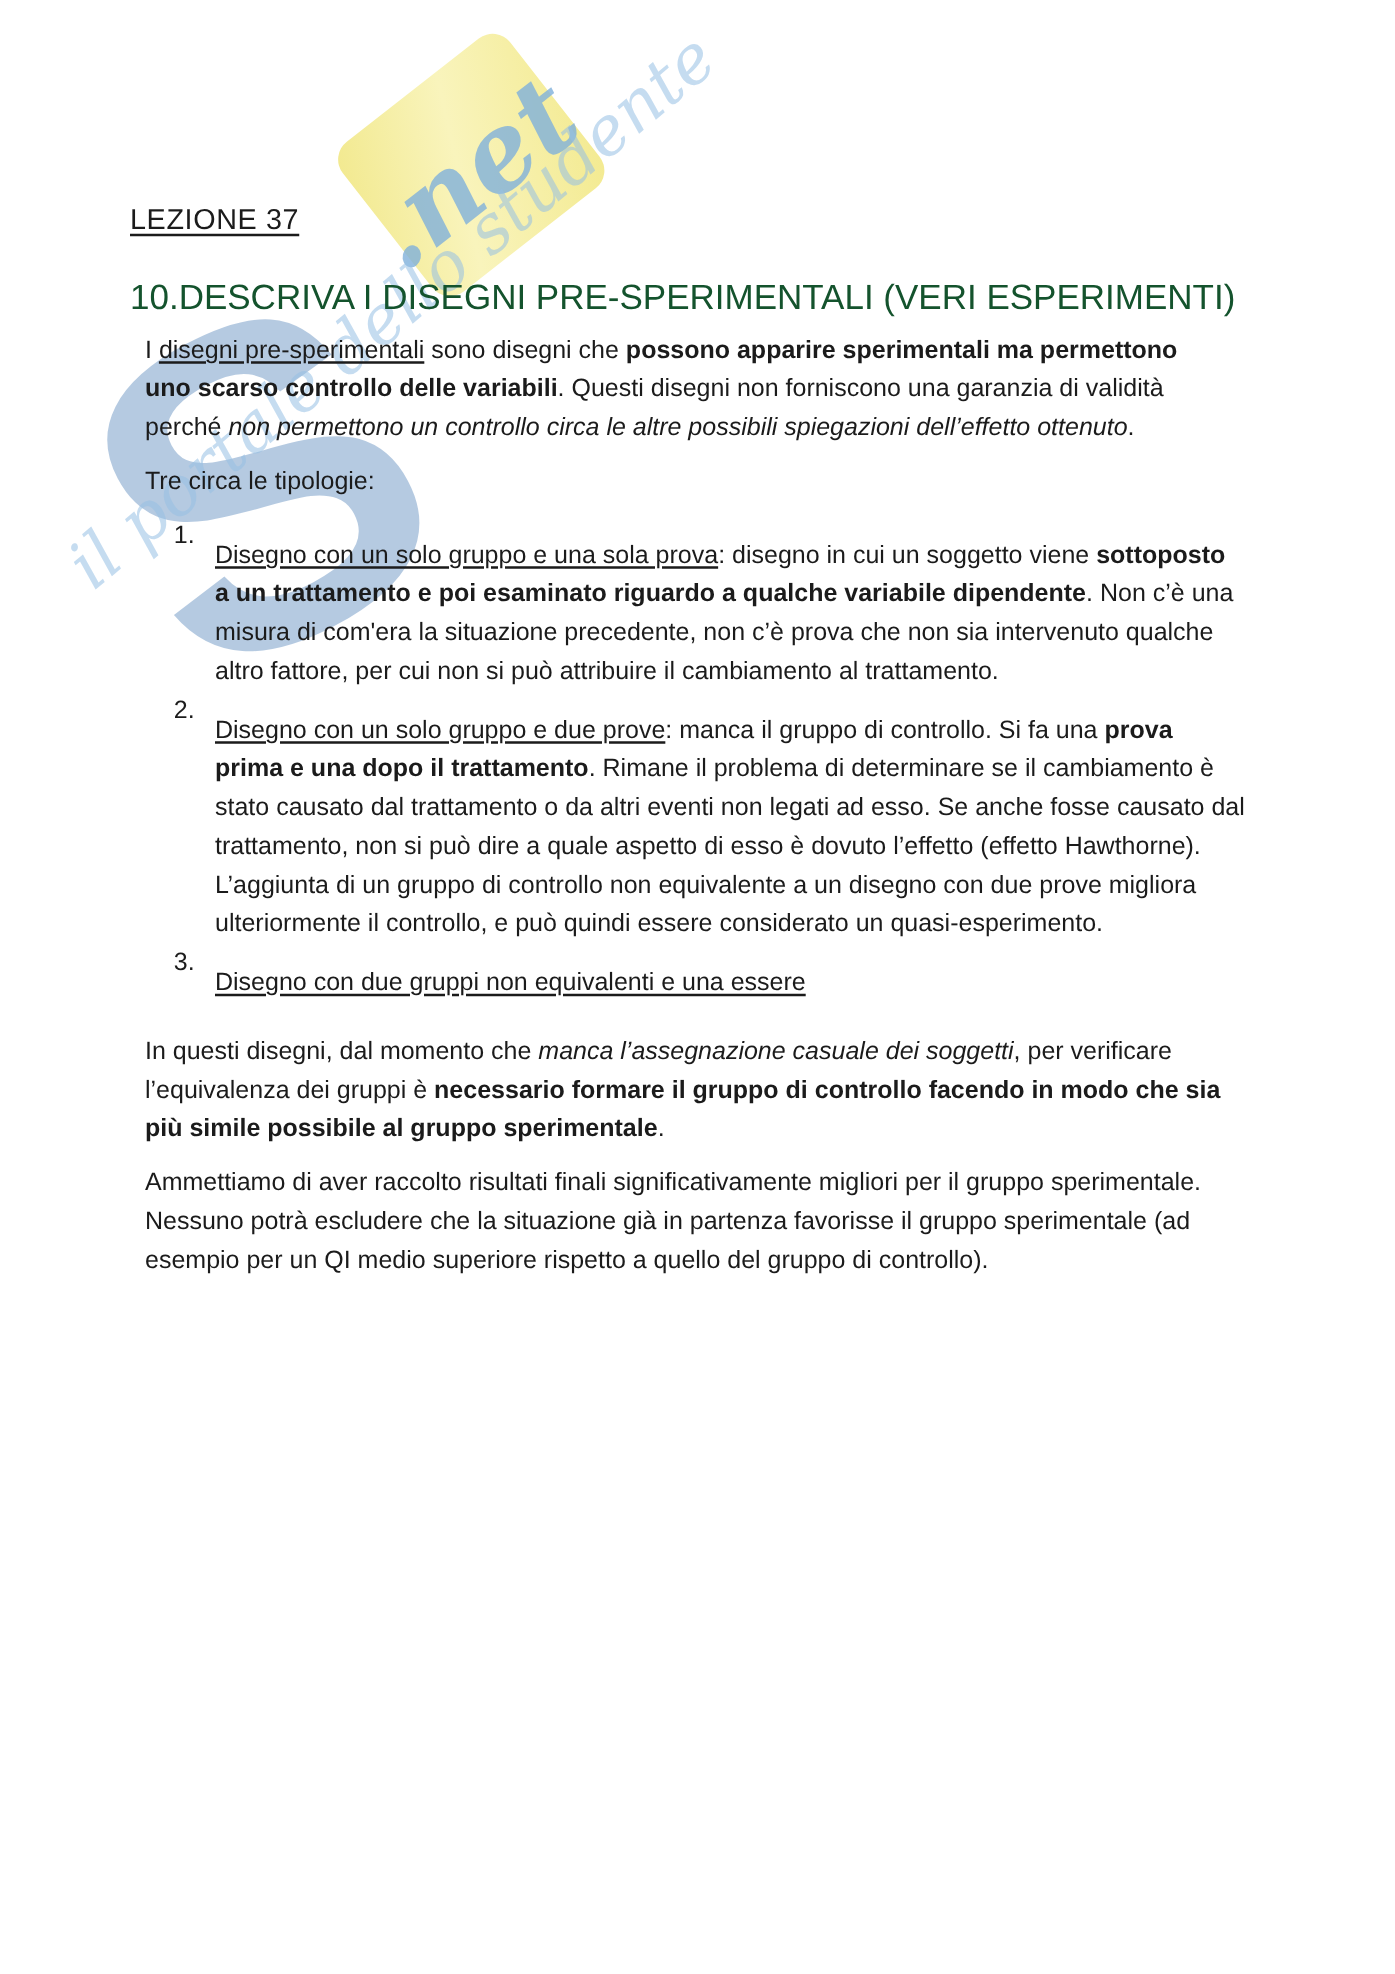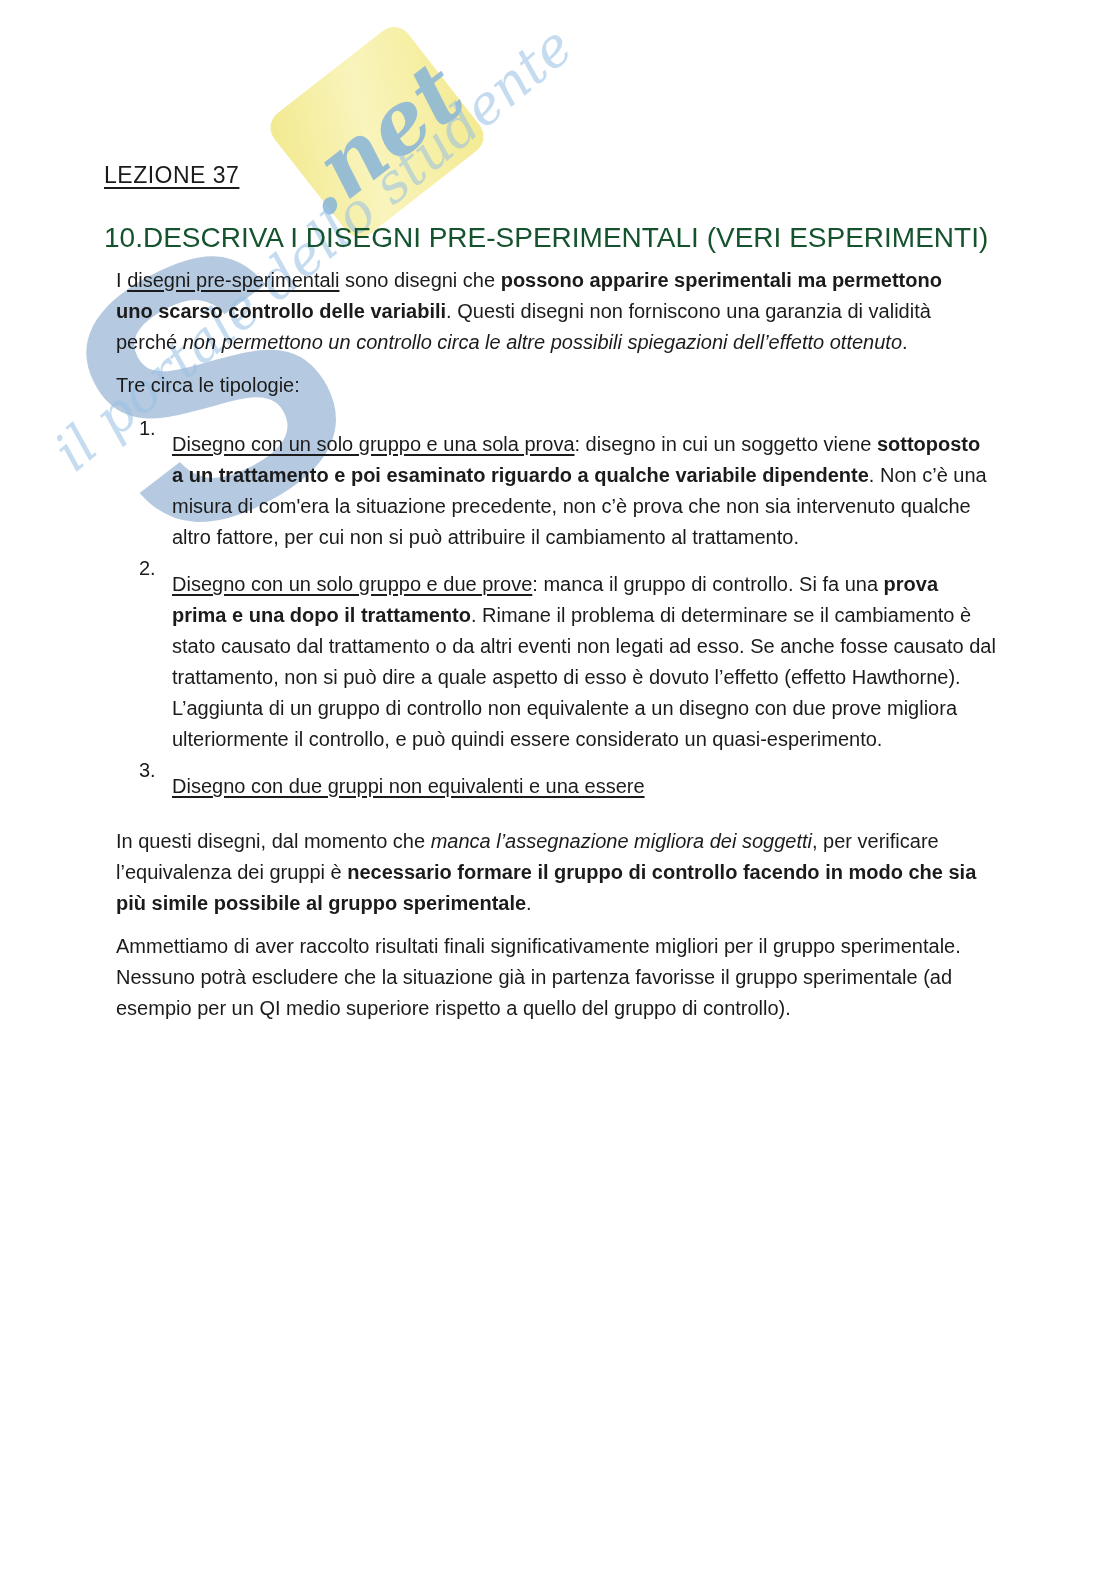--- a/index.html
+++ b/index.html
@@ -93,19 +93,19 @@
           <div class="list-item">
             <span class="num">2.</span>
             <div class="li-body"><span class="r-u">Disegno con un solo gruppo e due prove</span><span class="r-n">: manca il gruppo di controllo. Si fa una </span><span class="r-b">prova prima e una dopo il trattamento</span><span class="r-n">. Rimane il problema di determinare se il cambiamento è stato causato dal trattamento o da altri eventi non legati ad esso. Se anche fosse causato dal trattamento, non si può dire a quale aspetto di esso è dovuto l’effetto (effetto Hawthorne).  L’aggiunta di un gruppo di controllo non equivalente a un disegno con due prove migliora ulteriormente il controllo, e può quindi essere considerato un quasi-esperimento.</span></div>
           </div>
           <div class="list-item">
             <span class="num">3.</span>
             <div class="li-body"><span class="r-u">Disegno con due gruppi non equivalenti e una essere</span></div>
           </div>
         </section>
         <section class="section">
-          <p class="para"><span class="r-n">In questi disegni, dal momento che </span><span class="r-i">manca l’assegnazione migliora dei soggetti</span><span class="r-n">, per verificare l’equivalenza dei gruppi è </span><span class="r-b">necessario formare il gruppo di controllo facendo in modo che sia più simile possibile al gruppo sperimentale</span><span class="r-n">.</span></p>
+          <p class="para"><span class="r-n">In questi disegni, dal momento che </span><span class="r-i">manca l’assegnazione casuale dei soggetti</span><span class="r-n">, per verificare l’equivalenza dei gruppi è </span><span class="r-b">necessario formare il gruppo di controllo facendo in modo che sia più simile possibile al gruppo sperimentale</span><span class="r-n">.</span></p>
           <p class="para"><span class="r-n">Ammettiamo di aver raccolto risultati finali significativamente migliori per il gruppo sperimentale. Nessuno potrà escludere che la situazione già in partenza favorisse il gruppo sperimentale (ad esempio per un QI medio superiore rispetto a quello del gruppo di controllo).</span></p>
         </section>
       </div>
   </div>
 
 </div>
 
 </body></html>

